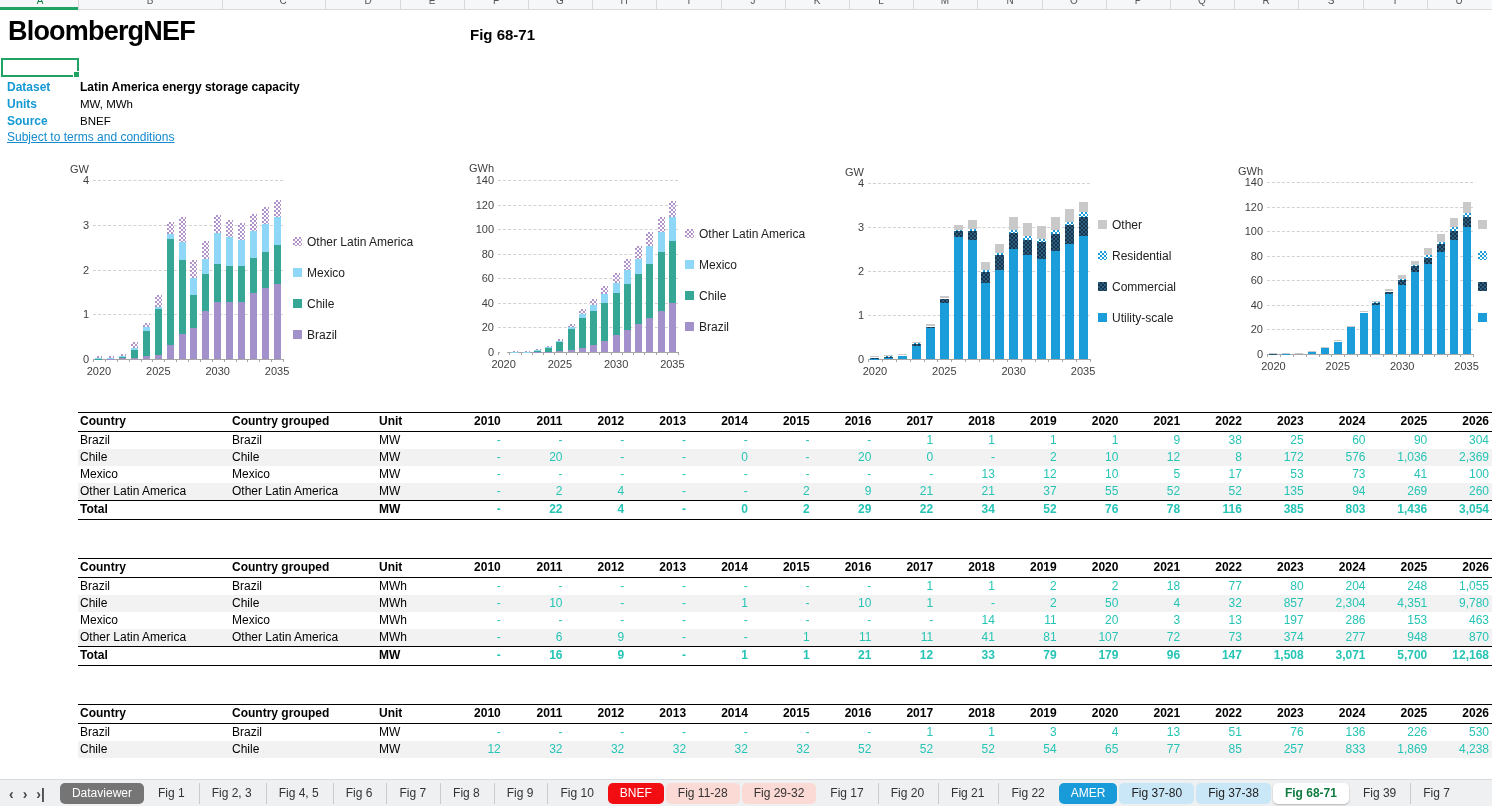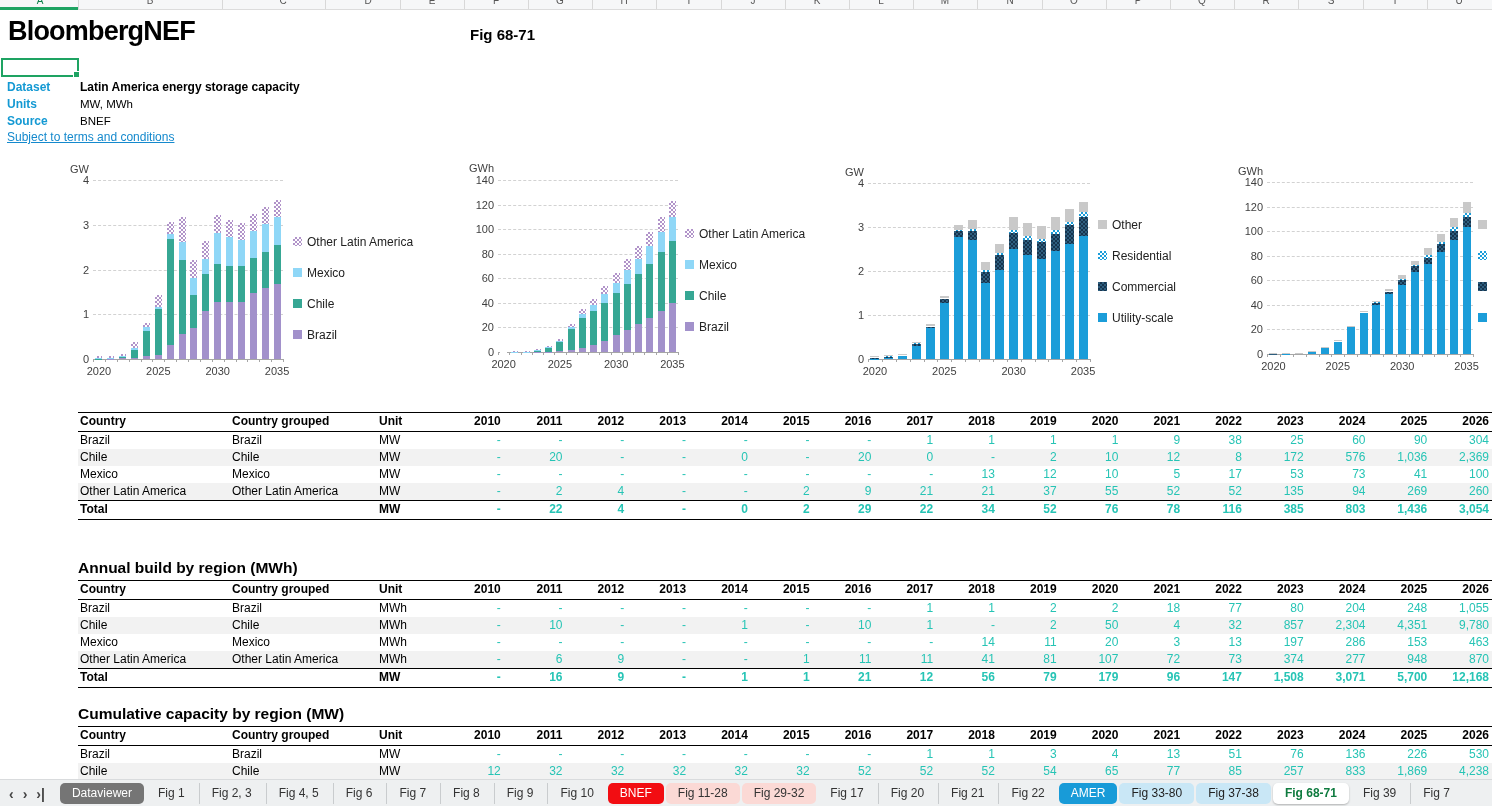--- a/index.html
+++ b/index.html
@@ -726,21 +726,20 @@
         <div class="tc year val">76</div>
         <div class="tc year val">78</div>
         <div class="tc year val">116</div>
         <div class="tc year val">385</div>
         <div class="tc year val">803</div>
         <div class="tc year val">1,436</div>
         <div class="tc year val">3,054</div>
       </div>
     </div>
     <div class="tbl" style="top: 558px;">
-      <div class="tbl-title">Annual build by region (MWh)</div>
       <div class="trow head">
         <div class="tc country">Country</div>
         <div class="tc grouped">Country grouped</div>
         <div class="tc unit">Unit</div>
         <div class="tc year">2010</div>
         <div class="tc year">2011</div>
         <div class="tc year">2012</div>
         <div class="tc year">2013</div>
         <div class="tc year">2014</div>
         <div class="tc year">2015</div>
@@ -849,33 +848,32 @@
         <div class="tc grouped"></div>
         <div class="tc unit">MW</div>
         <div class="tc year val">-</div>
         <div class="tc year val">16</div>
         <div class="tc year val">9</div>
         <div class="tc year val">-</div>
         <div class="tc year val">1</div>
         <div class="tc year val">1</div>
         <div class="tc year val">21</div>
         <div class="tc year val">12</div>
-        <div class="tc year val">56</div>
+        <div class="tc year val">33</div>
         <div class="tc year val">79</div>
         <div class="tc year val">179</div>
         <div class="tc year val">96</div>
         <div class="tc year val">147</div>
         <div class="tc year val">1,508</div>
         <div class="tc year val">3,071</div>
         <div class="tc year val">5,700</div>
         <div class="tc year val">12,168</div>
       </div>
     </div>
     <div class="tbl" style="top: 704px;">
-      <div class="tbl-title">Cumulative capacity by region (MW)</div>
       <div class="trow head">
         <div class="tc country">Country</div>
         <div class="tc grouped">Country grouped</div>
         <div class="tc unit">Unit</div>
         <div class="tc year">2010</div>
         <div class="tc year">2011</div>
         <div class="tc year">2012</div>
         <div class="tc year">2013</div>
         <div class="tc year">2014</div>
         <div class="tc year">2015</div>
@@ -952,19 +950,19 @@
       <div class="tab plain">Fig 9</div>
       <div class="tab plain">Fig 10</div>
       <div class="tab red">BNEF</div>
       <div class="tab pink">Fig 11-28</div>
       <div class="tab pink">Fig 29-32</div>
       <div class="tab plain">Fig 17</div>
       <div class="tab plain">Fig 20</div>
       <div class="tab plain">Fig 21</div>
       <div class="tab plain">Fig 22</div>
       <div class="tab blue">AMER</div>
-      <div class="tab lightblue">Fig 33-80</div>
+      <div class="tab lightblue">Fig 37-80</div>
       <div class="tab lightblue">Fig 37-38</div>
       <div class="tab active">Fig 68-71</div>
       <div class="tab plain">Fig 39</div>
       <div class="tab plain">Fig 7</div>
     </div>
 </div>
 
 </body></html>

